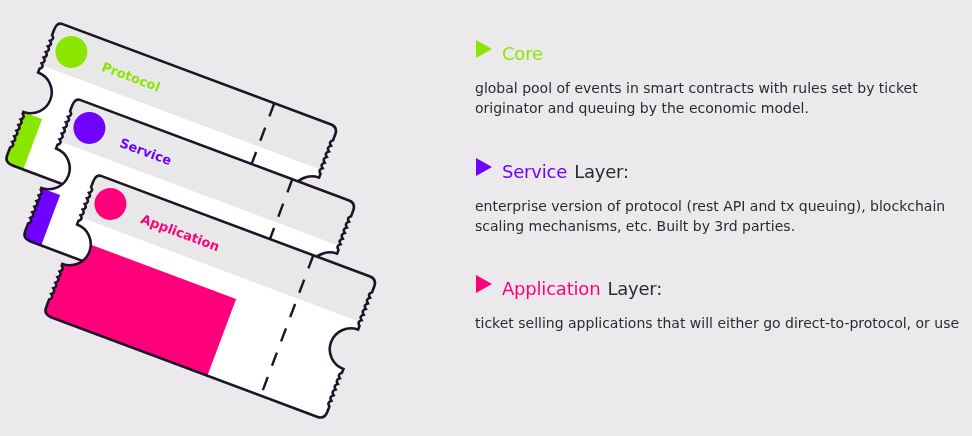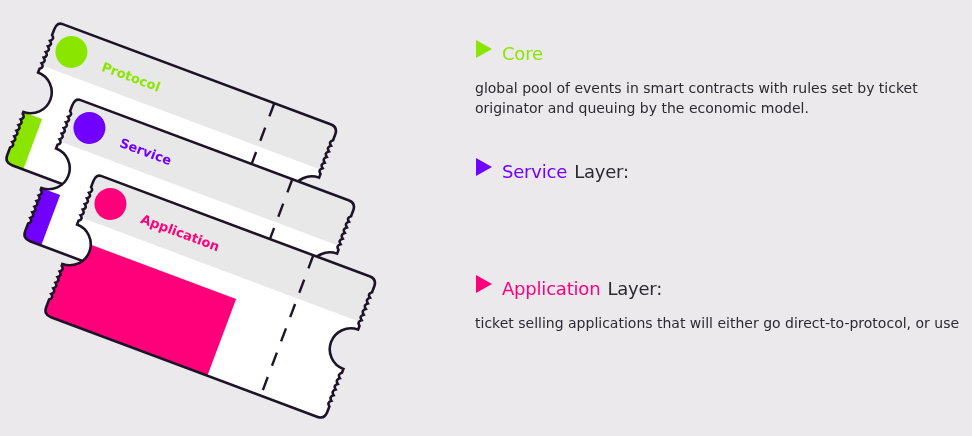--- a/index.html
+++ b/index.html
@@ -81,20 +81,24 @@
     <div>originator and queuing by the economic model.</div>
   </div>
 </div>
 
 <div class="section" style="top:158px;">
   <div class="heading">
     <span class="arrow" style="border-left-color:#7000ff;"></span>
     <span class="hl" style="color:#7000ff;">Service</span>
     <span>Layer:</span>
   </div>
+  <div class="desc">
+    <div>enterprise version of protocol (rest API and tx queuing), blockchain</div>
+    <div>scaling mechanisms, etc. Built by 3rd parties.</div>
+  </div>
 </div>
 
 <div class="section" style="top:275px;">
   <div class="heading">
     <span class="arrow" style="border-left-color:#ff007a;"></span>
     <span class="hl" style="color:#ff007a;">Application</span>
     <span>Layer:</span>
   </div>
   <div class="desc">
     <div>ticket selling applications that will either go direct-to-protocol, or use</div>

